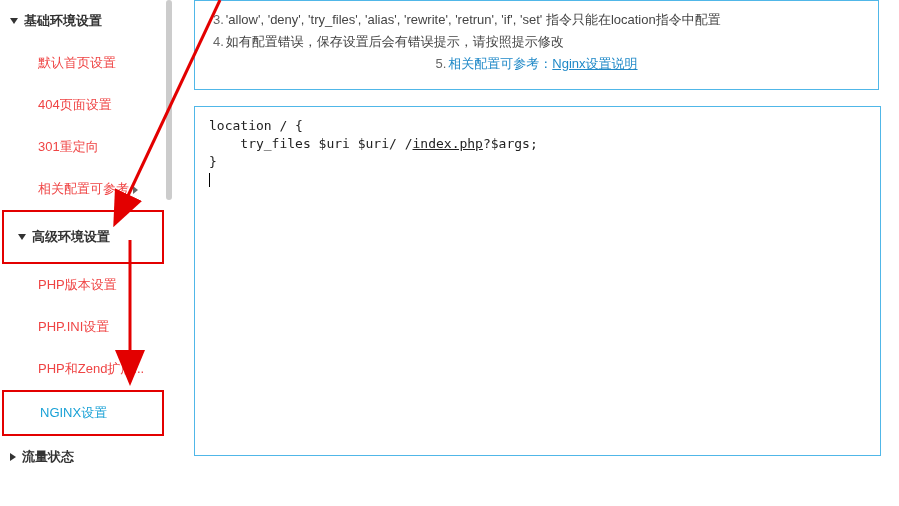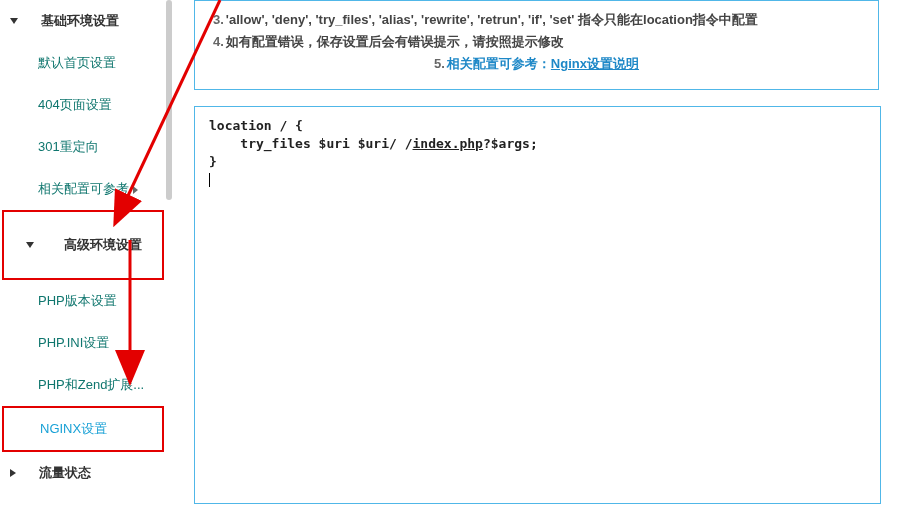--- a/index.html
+++ b/index.html
@@ -1,37 +1,37 @@
 <!DOCTYPE html>
 <html><head>
 <meta charset="utf-8">
 <style>
   * { box-sizing: border-box; margin: 0; padding: 0; }
   html, body { width: 899px; height: 506px; font-family: "Microsoft YaHei", sans-serif; font-size: 13px; color: #333; background: #fff; overflow: hidden; }
   .app { display: flex; width: 100%; height: 100%; }
   .sidebar { width: 174px; height: 100%; background: #fff; position: relative; }
   .scrollbar-track { position: absolute; right: 2px; top: 0; width: 6px; height: 200px; background: #ccc; border-radius: 3px; }
   .nav-section { }
-  .nav-header { display: flex; align-items: center; padding: 12px 8px 12px 10px; font-weight: bold; color: #333; cursor: pointer; gap: 17px; }
+  .nav-header { display: flex; align-items: center; padding: 12px 8px 12px 10px; font-weight: bold; color: #333; cursor: pointer; }
   .nav-header .arrow { width: 0; height: 0; margin-right: 6px; }
   .arrow-down { border-left: 4px solid transparent; border-right: 4px solid transparent; border-top: 6px solid #333; }
   .arrow-right { border-top: 4px solid transparent; border-bottom: 4px solid transparent; border-left: 6px solid #333; }
-  .nav-item { padding: 12px 0 12px 38px; color: #0f766e; cursor: pointer; white-space: nowrap; overflow: hidden; text-overflow: ellipsis; }
+  .nav-item { padding: 12px 0 12px 38px; color: #ef4444; cursor: pointer; white-space: nowrap; overflow: hidden; text-overflow: ellipsis; }
   .nav-item.active { color: #19a1d6; font-weight: normal; }
   .nav-item.has-sub::after { content: ""; display: inline-block; margin-left: 4px; width: 0; height: 0; border-top: 4px solid transparent; border-bottom: 4px solid transparent; border-left: 5px solid #666; vertical-align: middle; }
 
   .highlight-box { border: 2px solid #e30000; margin: 0 10px 0 2px; }
 
-  .main { flex: 1; position: relative; padding: 0 16px 0 20px; font-weight: bold; }
+  .main { flex: 1; position: relative; padding: 0 16px 0 20px; }
   .infobox { border: 1px solid #50b7e8; background: #fff; padding: 8px 18px 14px 18px; margin: 0 2px 16px 0; width: calc(100% - 4px); }
   .infobox .line { color: #444; line-height: 22px; }
   .infobox .link { color: #1e88c7; text-align: center; }
   .infobox .num { color: #666; margin-right: 2px; }
 
-  .codebox { border: 1px solid #50b7e8; background: #fff; padding: 10px 14px; margin-right: 2px; height: 398px; font-family: "Microsoft YaHei", Consolas, monospace; font-size: 13px; color: #222; white-space: pre; line-height: 18px; overflow: auto; }
+  .codebox { border: 1px solid #50b7e8; background: #fff; padding: 10px 14px; margin-right: 2px; height: 350px; font-family: "Microsoft YaHei", Consolas, monospace; font-size: 13px; color: #222; white-space: pre; line-height: 18px; overflow: auto; }
   .codebox .underline { text-decoration: underline; }
   .cursor-bar { display: inline-block; width: 1px; height: 14px; background: #000; vertical-align: text-bottom; }
 
   
   .overlay { position: absolute; left: 0; top: 0; pointer-events: none; }
 </style>
 </head>
 <body>
 
 <div class="app">
@@ -44,21 +44,21 @@
         <span>基础环境设置</span>
       </div>
       <div class="nav-item">默认首页设置</div>
       <div class="nav-item">404页面设置</div>
       <div class="nav-item">301重定向</div>
       <div class="nav-item has-sub">相关配置可参考</div>
     </div>
 
     <div class="nav-section">
       <div class="highlight-box">
-        <div class="nav-header" style="margin:12px;justify-content:space-between;">
+        <div class="nav-header" style="margin:4px;">
           <span class="arrow arrow-down"></span>
           <span>高级环境设置</span>
         </div>
       </div>
       <div class="nav-item">PHP版本设置</div>
       <div class="nav-item">PHP.INI设置</div>
       <div class="nav-item">PHP和Zend扩展...</div>
       <div class="highlight-box">
         <div class="nav-item active" style="padding-left:36px;">NGINX设置</div>
       </div>

